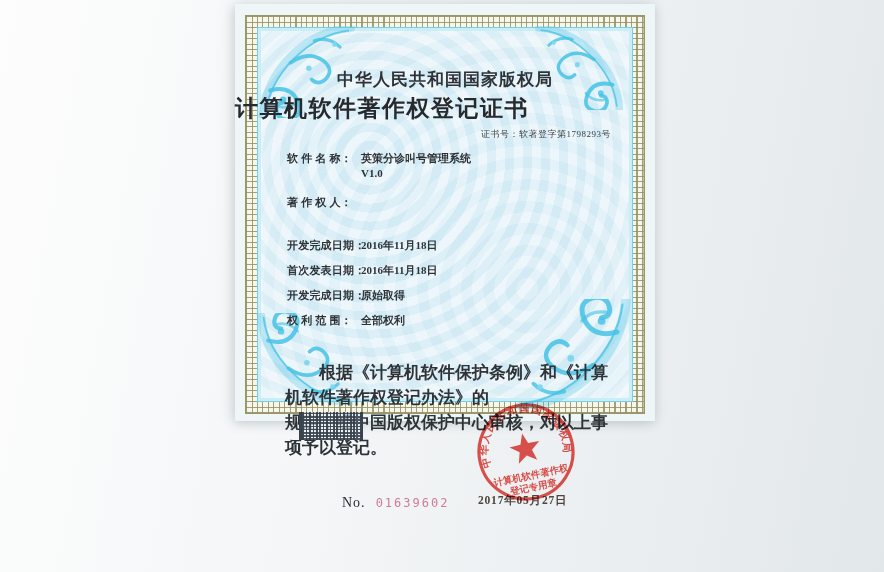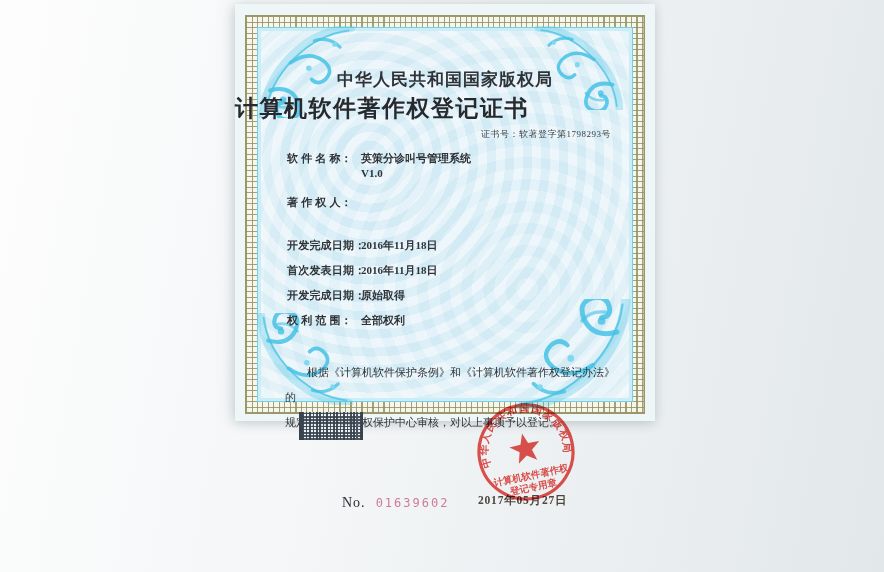--- a/index.html
+++ b/index.html
@@ -52,21 +52,21 @@
     position:absolute;right:44px;top:124px;z-index:5;
     font-size:9px;color:#3c4046;letter-spacing:.5px;
   }
   .certno .lbl{}
   .field{position:absolute;left:52px;z-index:5;font-size:11px;color:#2e3338;display:flex;line-height:15px;}
   .flabel{width:74px;font-weight:bold;white-space:pre;flex:none;letter-spacing:.2px;}
   .fvalue{white-space:pre;font-weight:600;}
   .fvalue .v2{display:block;}
   .statement{
     position:absolute;left:50px;top:356px;width:332px;z-index:5;
-    font-size:11px;font-weight:400;color:#2e3338;line-height:25px;
+    font-size:17px;font-weight:700;color:#2e3338;line-height:25px;
   }
   .statement .l1{text-indent:2em;display:block;}
   .statement .l2{display:block;}
   .barcode{
     position:absolute;left:64px;top:408px;width:64px;height:28px;z-index:5;
     background-color:rgba(235,244,246,.6);
     background-image:
       linear-gradient(90deg,#38434e 0 4px,transparent 4px),
       linear-gradient(-90deg,#38434e 0 2px,transparent 2px 5px,#4a5560 5px 7px,transparent 7px),
       repeating-linear-gradient(90deg, rgba(52,63,74,.9) 0 1.6px, transparent 1.6px 3.4px),

